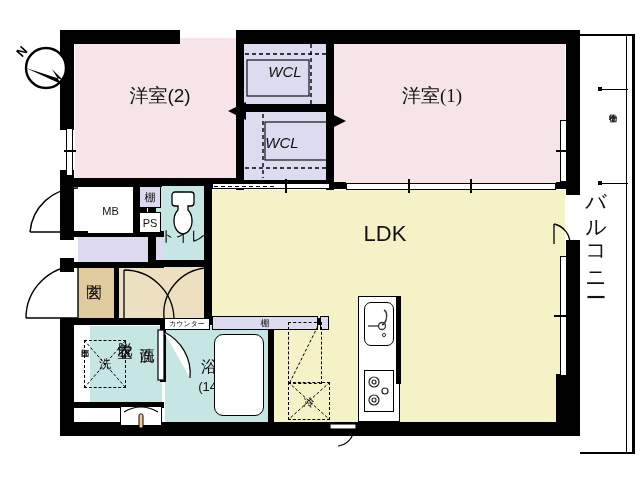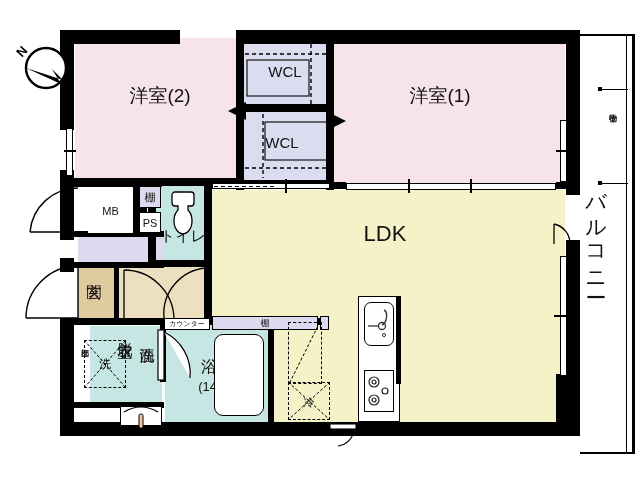--- a/index.html
+++ b/index.html
@@ -19,21 +19,21 @@
   .f-sic{background:#ddd9ef;}
   
   .wall{position:absolute;background:#000;}
   .wline{position:absolute;background:#000;}
   
   .lab{position:absolute;color:#111;text-align:center;line-height:1.12;
        white-space:nowrap;letter-spacing:0px;}
   .lab-room{font-size:19px;}
   .lab-sm{font-size:13px;}
   .lab-xs{font-size:11px;}
-  .lab-wcl{font-size:15px;}
+  .lab-wcl{font-size:15px;font-style:italic;}
   .vtext{position:absolute;writing-mode:vertical-rl;text-orientation:upright;
          color:#111;white-space:nowrap;line-height:1;}
   .vt-bal{font-size:21px;letter-spacing:3px;}
   .vt-tiny{font-size:8px;letter-spacing:0px;}
   .vt-sm{font-size:15px;letter-spacing:1px;}
   
   .boxlab{position:absolute;box-sizing:border-box;border:1px solid #000;
           display:flex;align-items:center;justify-content:center;
           font-size:11px;color:#111;background:#fff;}
   .boxlab.lav{background:#ddd9ef;}
@@ -146,21 +146,21 @@
     <span>棚</span>
   </div>
   <div class="boxlab lav" style="left:320px;top:316px;width:9px;height:14px;font-size:5px;">
     <span></span>
   </div>
 
   <div class="lab lab-room" style="left:104px;top:85px;width:112px;">
     <span>洋室(2)</span>
   </div>
 
-  <div class="lab lab-room" style="left:384px;top:85px;width:112px;">
+  <div class="lab lab-room" style="left:376px;top:85px;width:112px;font-family:Liberation Serif, serif;">
     <span>洋室(1)</span>
   </div>
 
   <div class="lab lab-room" style="left:330px;top:222px;width:110px;font-size:22px;">
     <span>LDK</span>
   </div>
 
   <div class="lab lab-wcl" style="left:253px;top:64px;width:64px;">
     <span>WCL</span>
   </div>

